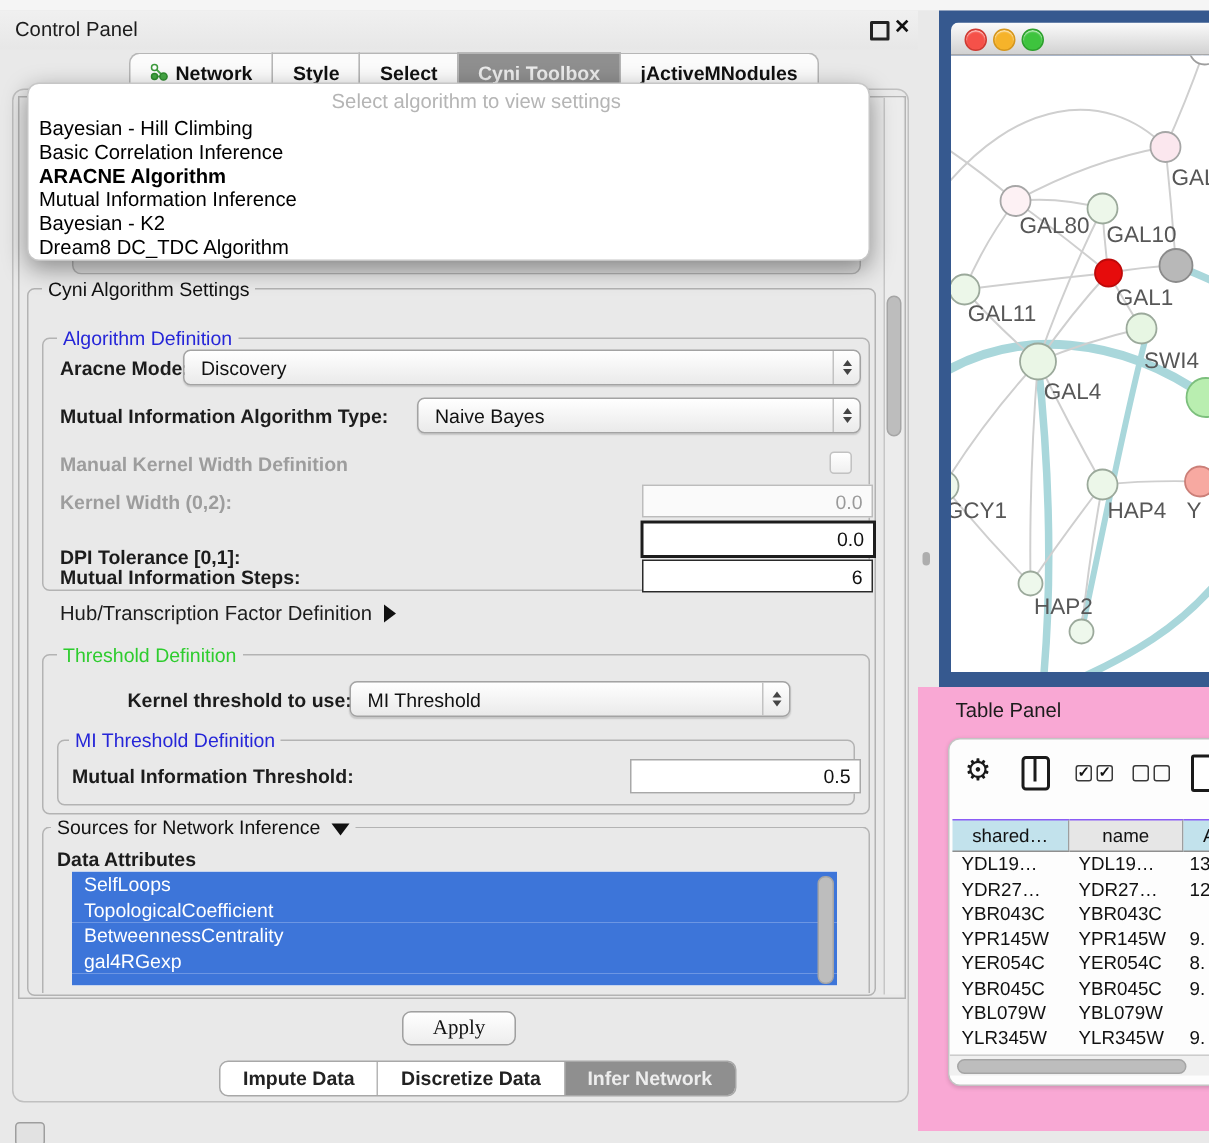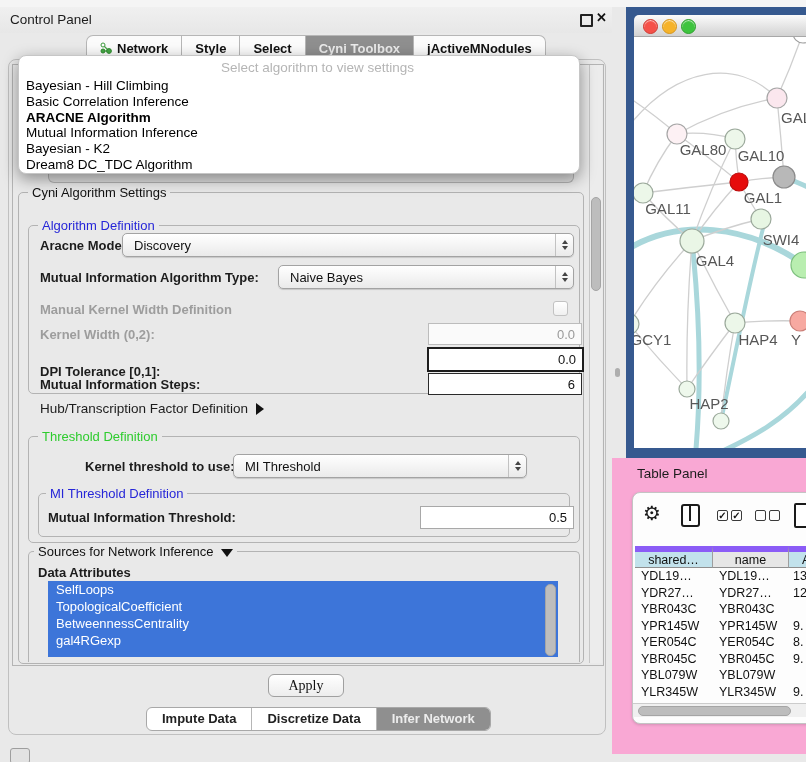--- a/index.html
+++ b/index.html
@@ -37,21 +37,21 @@
   .popup{position:absolute;background:#fff;border:1px solid #c6c6c6;border-radius:8px;
          box-shadow:0 5px 16px rgba(0,0,0,0.4);overflow:hidden;z-index:40;}
   .popup .prompt{font-size:13.5px;color:#b5b5b5;text-align:center;padding-top:4px;height:18px;margin-left:37px;}
   .popup-item{font-size:13.5px;line-height:15.8px;padding-left:7px;color:#000;white-space:nowrap;}
   .popup-item.bold{font-weight:bold;}
   .attr-item{height:17px;line-height:17px;padding-left:8px;font-size:13px;color:#fff;background:#3d75d9;white-space:nowrap;}
   .scroll-thumb{position:absolute;background:#bdbdbd;border:1px solid #a5a5a5;border-radius:5px;}
   .cbx{position:absolute;width:13px;height:13px;border:1px solid #c2c2c2;border-radius:3px;background:linear-gradient(#ffffff,#f0f0f0);}
   .light{position:absolute;width:13px;height:13px;border-radius:50%;box-shadow:inset 0 1px 1px rgba(255,255,255,0.7);}
   .tbl-hcell{position:absolute;top:0;height:22px;font-size:12.5px;display:flex;align-items:center;justify-content:center;
-             border-top:6px solid #8b5cf6;border-bottom:1px solid #8f8f8f;border-right:1px solid #9e9e9e;box-sizing:border-box;}
+             border-top:1px solid #8b5cf6;border-bottom:1px solid #8f8f8f;border-right:1px solid #9e9e9e;box-sizing:border-box;}
   .trow{height:16.5px;line-height:16.5px;font-size:12.5px;position:relative;white-space:nowrap;}
   .trow span{position:absolute;top:0;}
   .ticon{position:absolute;}
   .chk{width:11px;height:11px;border:1.5px solid #3a3a3a;border-radius:2px;display:inline-block;box-sizing:border-box;
        font-size:10px;line-height:9px;text-align:center;font-weight:bold;color:#111;}
 </style>
 </head>
 <body>
 
 <div id="root">

